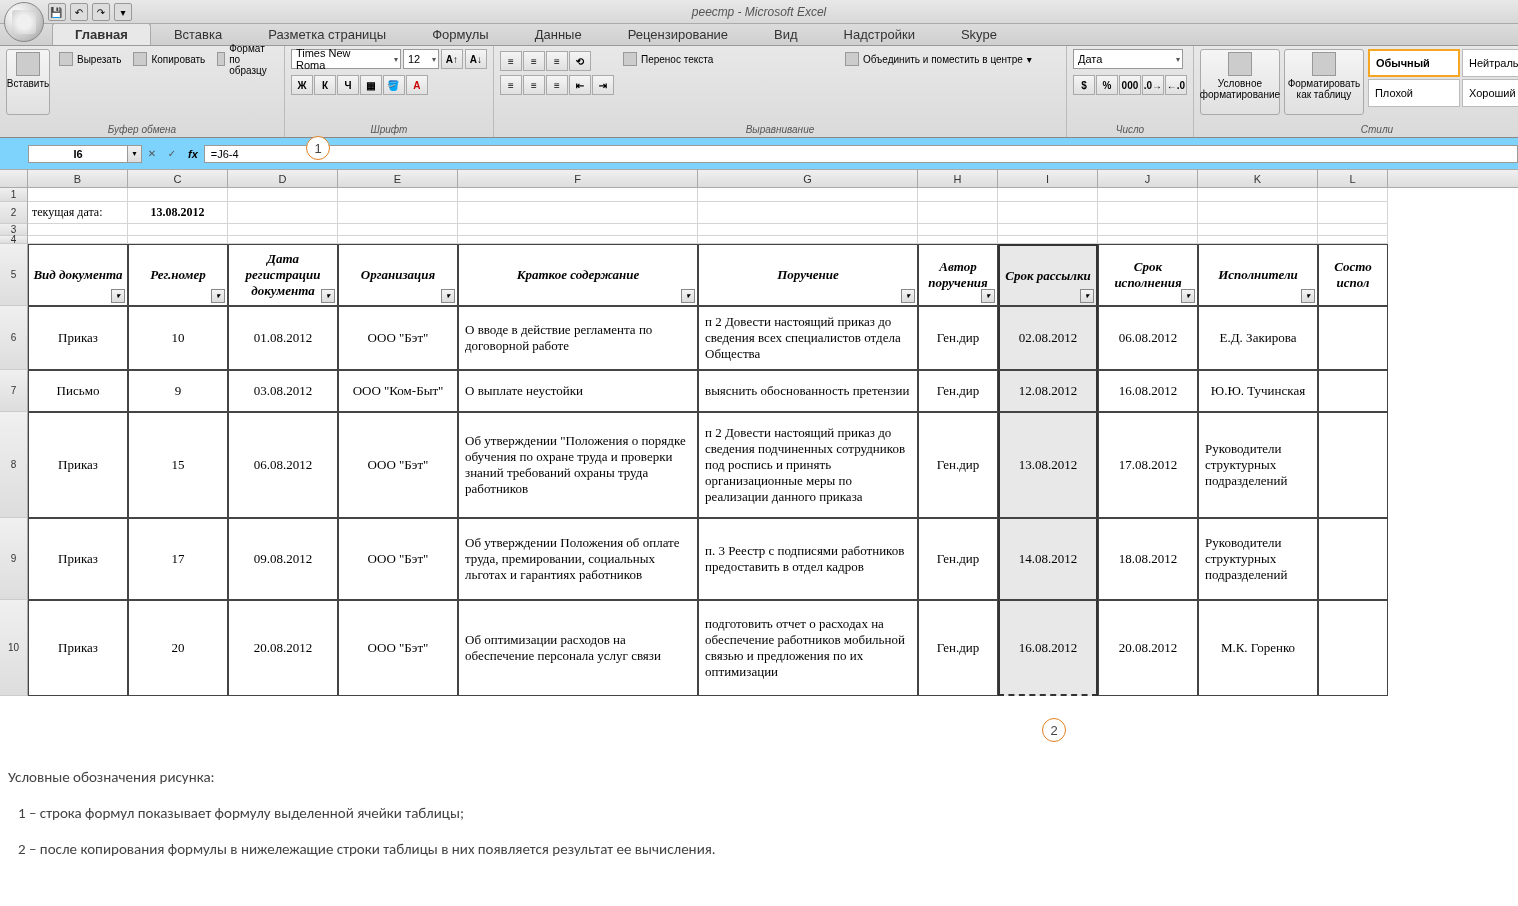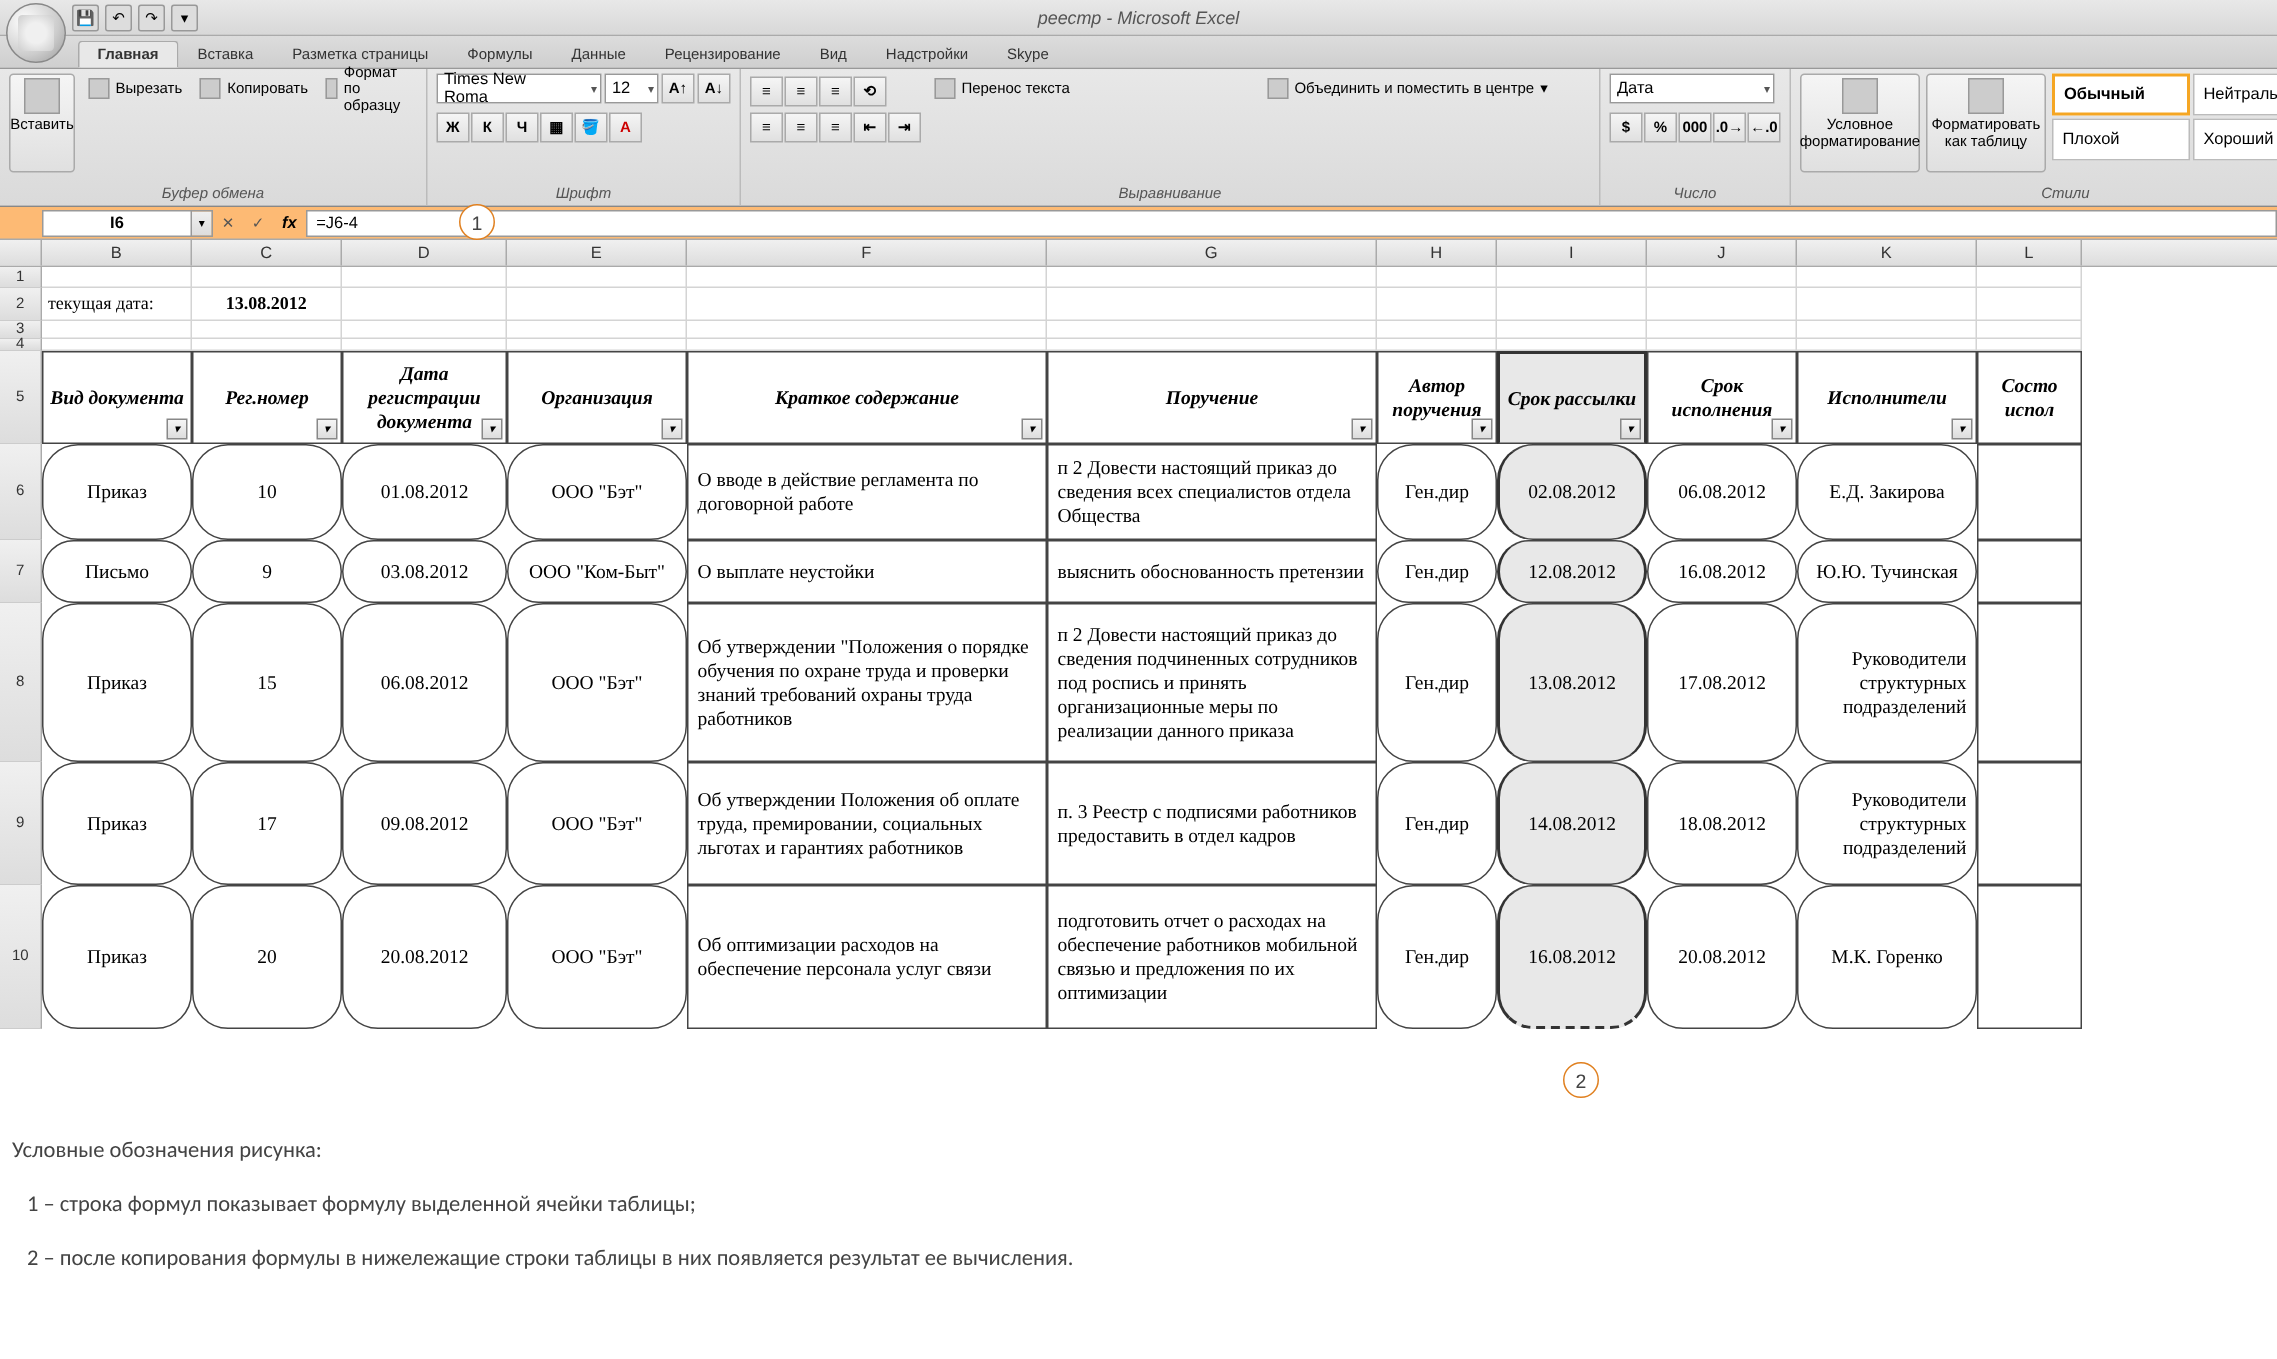--- a/index.html
+++ b/index.html
@@ -9,21 +9,21 @@
 
 .titlebar { height: 24px; background: linear-gradient(#e8e8e8,#d8d8d8); display: flex; align-items: center; justify-content: center; position: relative; border-bottom: 1px solid #aaa; }
 .titlebar .title { font-style: italic; font-size: 12px; color: #555; }
 .qat { position: absolute; left: 0; top: 0; height: 24px; display: flex; align-items: center; gap: 4px; padding-left: 48px; }
 .qat .qbtn { width: 18px; height: 18px; background: #ddd; border: 1px solid #999; border-radius: 2px; display: flex; align-items: center; justify-content: center; font-size: 10px; }
 .office-btn { position: absolute; left: 4px; top: 2px; width: 40px; height: 40px; border-radius: 50%; background: radial-gradient(circle at 30% 30%, #fff, #ccc 60%, #999); border: 1px solid #888; z-index: 10; display: flex; align-items: center; justify-content: center; }
 .office-btn::after { content: ""; width: 24px; height: 24px; background: radial-gradient(circle,#f0f0f0 40%,#ccc); border-radius: 3px; }
 
 
 .tabs { height: 22px; background: linear-gradient(#dcdcdc,#cfcfcf); display: flex; align-items: flex-end; padding-left: 52px; border-bottom: 1px solid #999; }
-.tab { padding: 3px 12px; font-size: 10px; color: #333; cursor: pointer; border: 1px solid transparent; border-bottom: none; }
+.tab { padding: 3px 22px; font-size: 13px; color: #333; cursor: pointer; border: 1px solid transparent; border-bottom: none; }
 .tab.active { background: #e8e8e8; border-color: #aaa; border-radius: 3px 3px 0 0; font-weight: bold; }
 
 
 .ribbon { height: 92px; background: linear-gradient(#e8e8e8,#dadada); display: flex; border-bottom: 1px solid #888; }
 .group { border-right: 1px solid #bbb; padding: 3px 6px 2px; display: flex; flex-direction: column; position: relative; }
 .group-body { flex: 1; display: flex; align-items: flex-start; gap: 4px; }
 .group-label { text-align: center; font-size: 10px; color: #555; padding-top: 2px; font-style: italic; }
 .bigbtn { width: 44px; height: 66px; background: linear-gradient(#f5f5f5,#e0e0e0); border: 1px solid #aaa; border-radius: 3px; display: flex; flex-direction: column; align-items: center; justify-content: flex-start; gap: 2px; font-size: 10px; padding: 2px; text-align: center; }
 .bigbtn .ico { width: 24px; height: 24px; background: #ccc; border: 1px solid #999; }
 .smlrow { display: flex; flex-direction: row; gap: 2px; }
@@ -31,42 +31,42 @@
 .smlbtn .ico { width: 14px; height: 14px; background: #ccc; border: 1px solid #999; display: inline-block; }
 .fontbox { display: flex; gap: 2px; }
 .combo { height: 20px; background: #fff; border: 1px solid #999; display: flex; align-items: center; padding: 0 29px 0 4px; position: relative; font-size: 11px; }
 .combo::after { content: "▾"; position: absolute; right: 2px; font-size: 8px; color: #555; }
 .btnrow { display: flex; gap: 1px; margin-top: 2px; }
 .tbtn { width: 22px; height: 20px; background: linear-gradient(#f5f5f5,#e0e0e0); border: 1px solid #aaa; display: flex; align-items: center; justify-content: center; font-size: 10px; font-weight: bold; }
 .stylecell { width: 92px; height: 28px; background: #fff; border: 1px solid #bbb; display: flex; align-items: center; padding: 0 6px; font-size: 11px; }
 .stylecell.sel { border: 2px solid #f5a623; background: #fff; font-weight: bold; }
 
 
-.formulabar { height: 22px; background: #fdba74; border-bottom: 1px solid #aaa; display: flex; align-items: center; position: relative; }
+.formulabar { height: 32px; background: #7dd3fc; border-bottom: 1px solid #aaa; display: flex; align-items: center; position: relative; }
 .namebox { width: 100px; margin-left: 28px; height: 18px; background: #fff; border: 1px solid #999; display: flex; align-items: center; justify-content: center; font-weight: bold; font-size: 11px; }
 .namebox-dd { width: 14px; height: 18px; background: linear-gradient(#f0f0f0,#ddd); border: 1px solid #999; border-left: none; display: flex; align-items: center; justify-content: center; font-size: 8px; }
 .fbtn { width: 20px; height: 18px; display: flex; align-items: center; justify-content: center; font-size: 10px; color: #555; }
 .fx { font-style: italic; font-weight: bold; margin: 0 6px; }
 .formula-input { flex: 1; height: 18px; background: #fff; border: 1px solid #999; padding: 0 6px; font-size: 11px; display: flex; align-items: center; }
 .callout { position: absolute; width: 24px; height: 24px; border: 1px solid #e08020; border-radius: 50%; background: #fff; display: flex; align-items: center; justify-content: center; font-size: 13px; color: #444; z-index: 20; }
 
 
 .gridwrap { position: relative; height: 584px; overflow: hidden; background: #fff; }
 .colheads { display: flex; height: 18px; background: linear-gradient(#f0f0f0,#ddd); border-bottom: 1px solid #aaa; }
 .corner { width: 28px; border-right: 1px solid #aaa; background: linear-gradient(#f0f0f0,#ddd); }
 .ch { border-right: 1px solid #aaa; display: flex; align-items: center; justify-content: center; font-size: 11px; color: #333; }
 .rowhead { width: 28px; background: linear-gradient(#f0f0f0,#ddd); border-right: 1px solid #aaa; border-bottom: 1px solid #ccc; display: flex; align-items: center; justify-content: center; font-size: 10px; color: #333; }
 .gridrow { display: flex; }
 .cell { border-right: 1px solid #d4d4d4; border-bottom: 1px solid #d4d4d4; padding: 2px 4px; font-size: 12px; font-family: "Times New Roman", serif; display: flex; align-items: center; background: #fff; }
 .cell.bold { font-weight: bold; }
 .cell.center { justify-content: center; text-align: center; }
 .dth { background: #fff; border: 1px solid #444; font-family: "Times New Roman", serif; font-weight: bold; font-style: italic; font-size: 13px; display: flex; align-items: center; justify-content: center; text-align: center; position: relative; padding: 4px; }
 .dth .filter { position: absolute; right: 2px; bottom: 2px; width: 14px; height: 14px; background: linear-gradient(#f5f5f5,#ddd); border: 1px solid #888; display: flex; align-items: center; justify-content: center; font-size: 7px; }
 .dtd { border: 1px solid #444; font-family: "Times New Roman", serif; font-size: 13px; padding: 4px 6px; display: flex; align-items: center; background: #fff; }
-.dtd.center { justify-content: center; text-align: right; border-radius: 24px; }
+.dtd.center { justify-content: center; text-align: left; }
 .selcol { background: #e8e8e8; border-left: 2px solid #333; border-right: 2px solid #333; }
 .selcol.top { border-top: 2px solid #333; }
 .selcol.bot { border-bottom: 2px dashed #333; }
 
 
 .legend { padding: 14px 8px; font-family: Calibri, sans-serif; font-size: 15px; color: #444; }
 .legend .line { margin-top: 18px; padding-left: 10px; }
 
 
 .cB{width:100px}.cC{width:100px}.cD{width:110px}.cE{width:120px}.cF{width:240px}.cG{width:220px}.cH{width:80px}.cI{width:100px}.cJ{width:100px}.cK{width:120px}.cL{width:70px}

